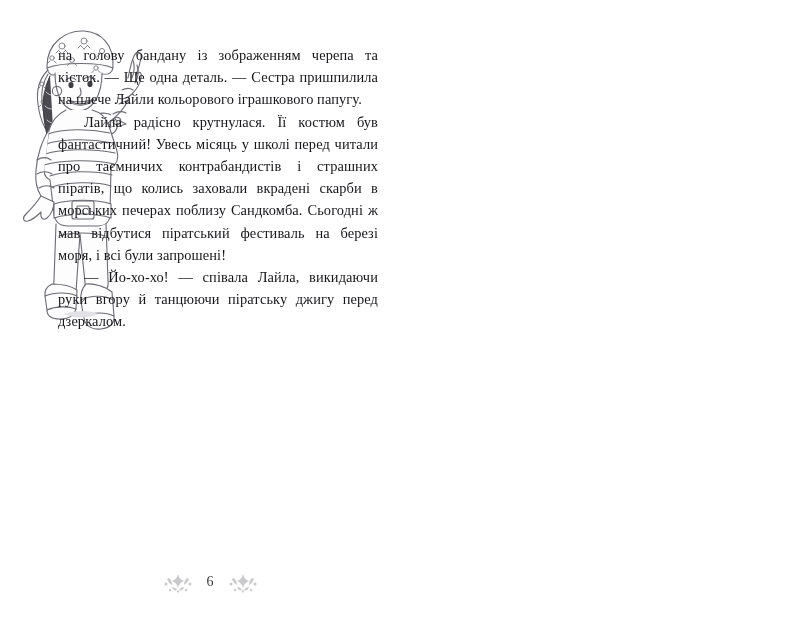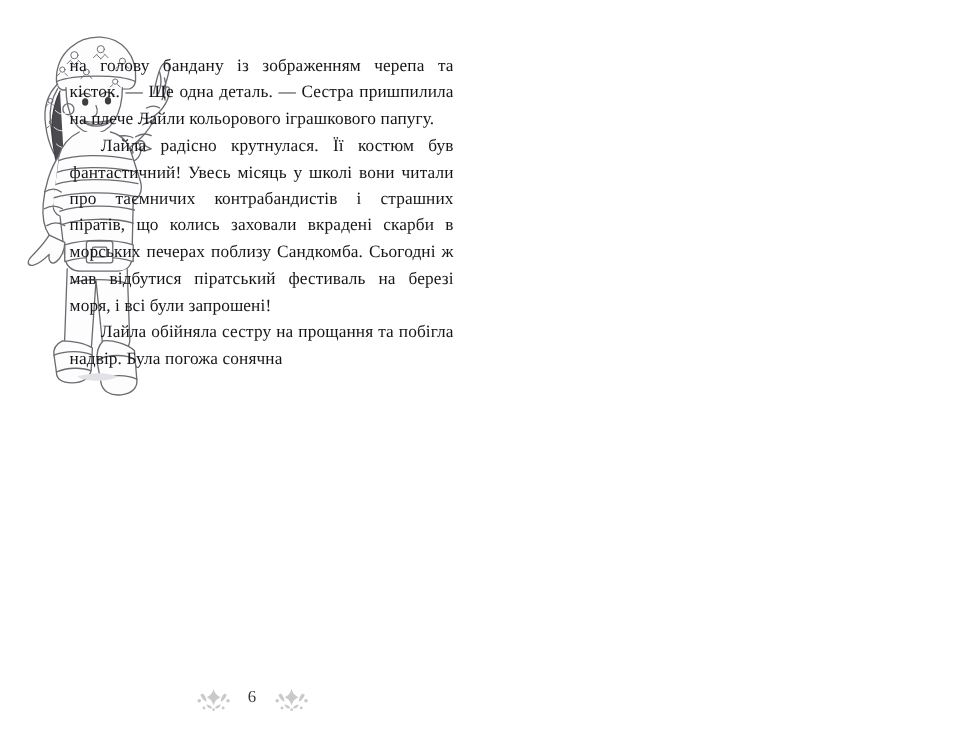--- a/index.html
+++ b/index.html
@@ -199,22 +199,22 @@
         <path d="M67 282 C76 277, 92 277, 99 282"></path>
         <path d="M70 298 C79 294, 92 294, 100 298"></path>
 
         <path d="M50 296 C62 292, 76 292, 84 296 C76 300, 60 301, 50 296 Z" fill="#e2e2e6" stroke="none"></path>
       </svg>
     </div>
 
     <div class="textblock" id="left-text">
       <div id="art-float"></div>
       <p class="noindent">на голову бандану із зображенням черепа та кісток. — Ще одна деталь. — Сестра пришпилила на плече Лайли кольорового іграшкового папугу.</p>
-      <p>Лайла радісно крутнулася. Її костюм був фантастичний! Увесь місяць у школі вони читали про таємничих контрабандистів і страшних піратів, що колись заховали вкрадені скарби в морських печерах поблизу Сандкомба. Сьогодні ж мав відбутися піратський фестиваль на березі моря, і всі були запрошені!</p>
-      <p>Лайла обійняла сестру на прощання та побігла надвір. Була погожа соняч­на</p>
+      <p>Лайла радісно крутнулася. Її костюм був фантастичний! Увесь місяць у школі перед читали про таємничих контрабандистів і страшних піратів, що колись заховали вкрадені скарби в морських печерах поблизу Сандкомба. Сьогодні ж мав відбутися піратський фестиваль на березі моря, і всі були запрошені!</p>
+      <p>— Йо-хо-хо! — співала Лайла, викидаючи руки вгору й танцюючи піратську джигу перед дзеркалом.</p>
     </div>
 
     <div class="folio" id="folio-left">
       <span class="ornament">
         <svg viewBox="0 0 30 22" xmlns="http://www.w3.org/2000/svg" fill="#a9a9ad" stroke="none">
           <path d="M15 3 C16 7 18 9 21 10 C18 11 16 13 15 17 C14 13 12 11 9 10 C12 9 14 7 15 3 Z"></path>
           <path d="M6 7 C8 9 9 11 9 14 C7 13 5 11 4 8 Z"></path>
           <path d="M24 7 C22 9 21 11 21 14 C23 13 25 11 26 8 Z"></path>
           <path d="M9 16 C11 16 13 17 14 19 C12 20 10 19 9 16 Z"></path>
           <path d="M21 16 C19 16 17 17 16 19 C18 20 20 19 21 16 Z"></path>

